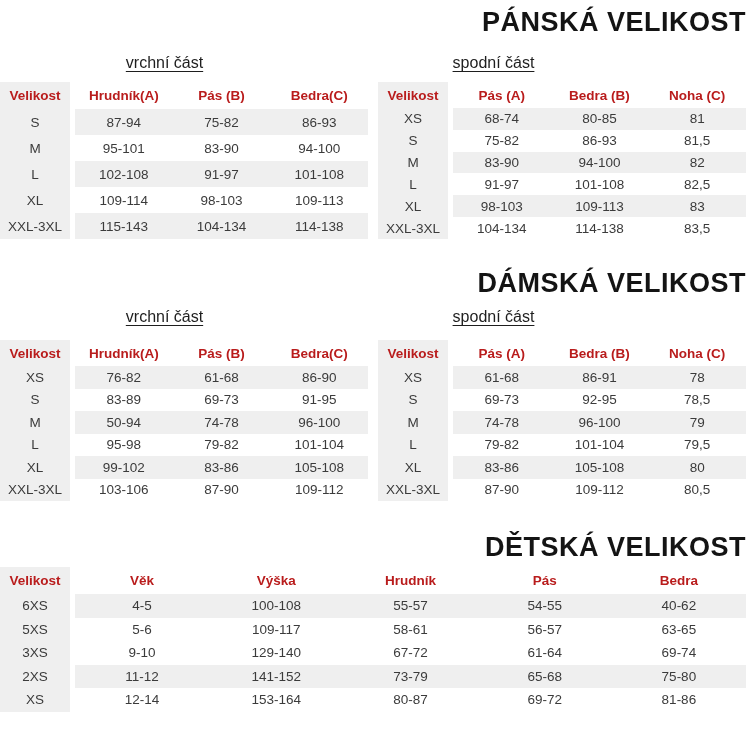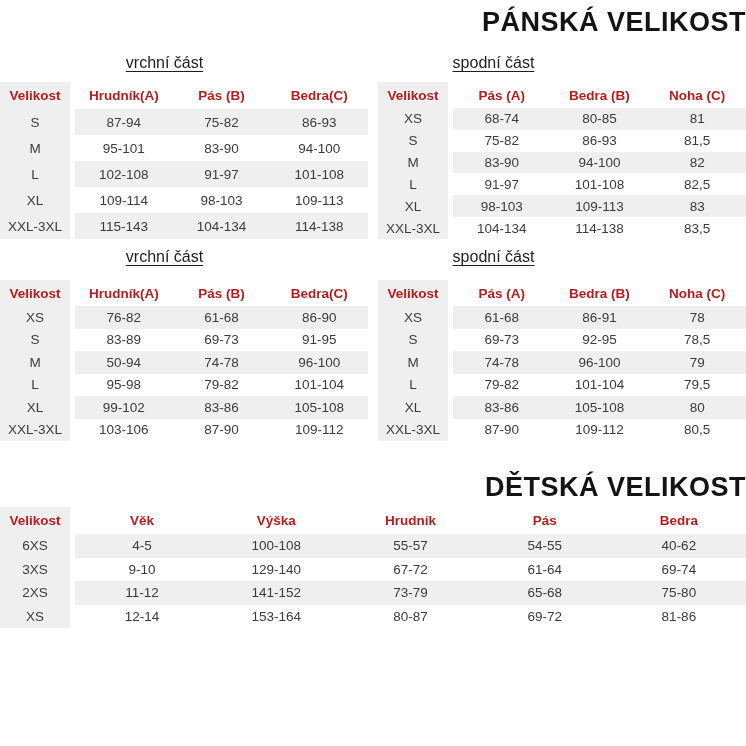--- a/index.html
+++ b/index.html
@@ -184,20 +184,21 @@
               <td>104-134</td>
               <td>114-138</td>
               <td>83,5</td>
             </tr>
           </tbody>
         </table>
     </div>
   </section>
 
   <section>
+    <h1 class="section-title title-women">DÁMSKÁ VELIKOST</h1>
     <div class="sublabel-row women-sublabels">
       <div class="half">
         <span class="sublabel">vrchní část</span>
       </div>
       <div class="half">
         <span class="sublabel">spodní část</span>
       </div>
     </div>
     <div class="tables-row women-tables">
       <table class="t-women">
@@ -316,20 +317,28 @@
           <tbody>
             <tr class="alt">
               <td>6XS</td>
               <td>4-5</td>
               <td>100-108</td>
               <td>55-57</td>
               <td>54-55</td>
               <td>40-62</td>
             </tr>
             <tr>
+              <td>5XS</td>
+              <td>5-6</td>
+              <td>109-117</td>
+              <td>58-61</td>
+              <td>56-57</td>
+              <td>63-65</td>
+            </tr>
+            <tr>
               <td>3XS</td>
               <td>9-10</td>
               <td>129-140</td>
               <td>67-72</td>
               <td>61-64</td>
               <td>69-74</td>
             </tr>
             <tr class="alt">
               <td>2XS</td>
               <td>11-12</td>

